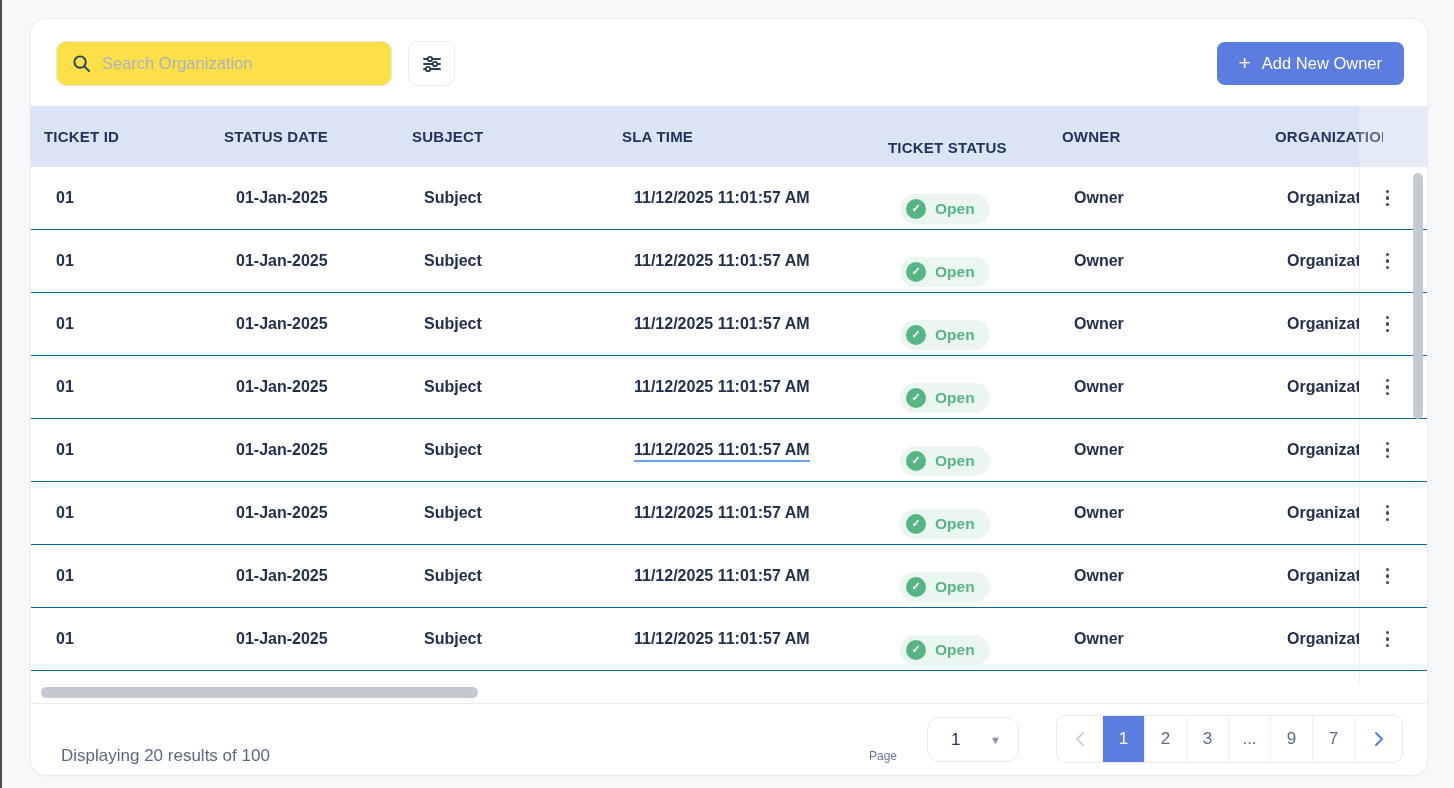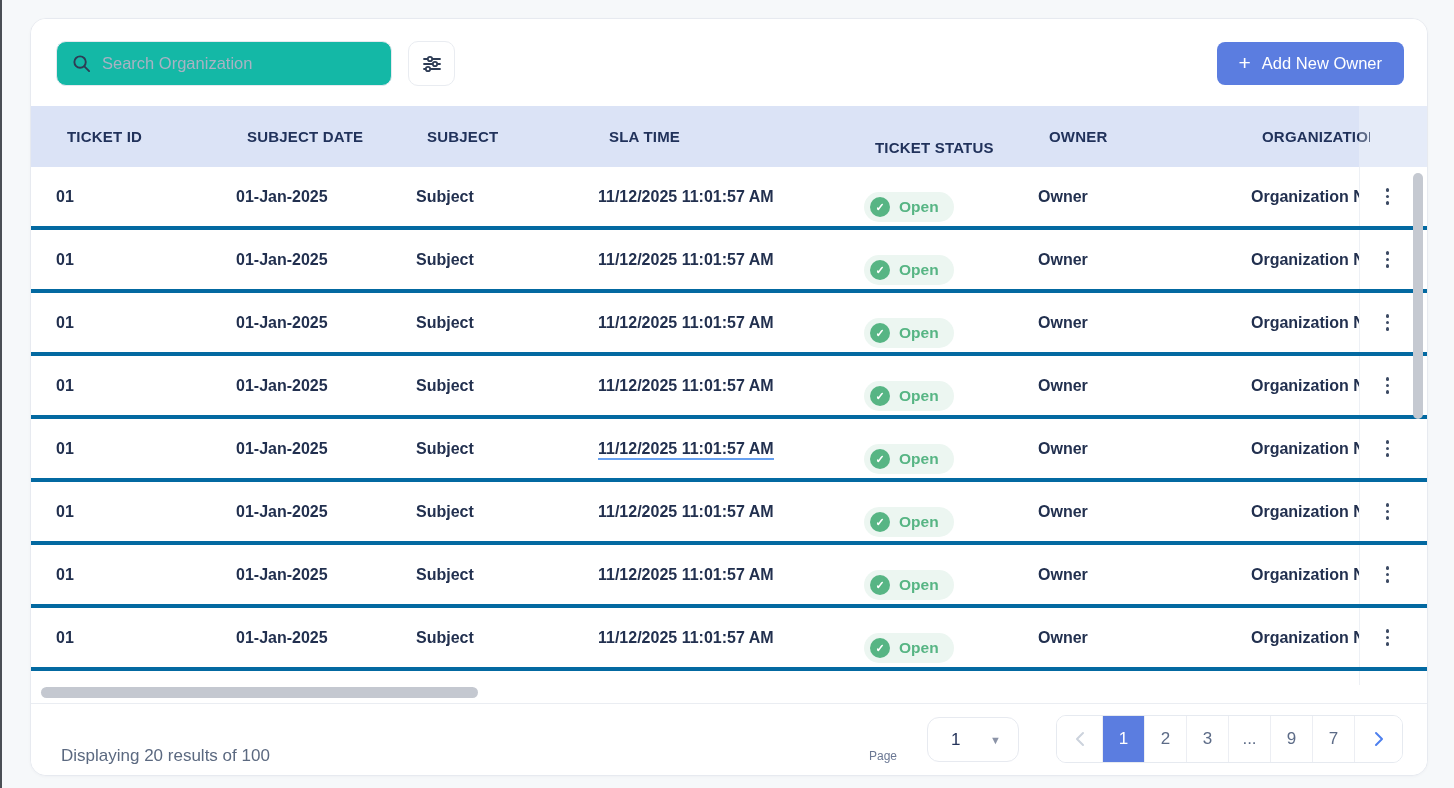--- a/index.html
+++ b/index.html
@@ -17,21 +17,21 @@
     position:absolute; left:30px; top:18px; width:1398px; height:758px;
     background:#ffffff; border:1px solid #e7eaf0; border-radius:16px;
     overflow:hidden;
     box-shadow:0 1px 3px rgba(25,39,70,0.03);
   }
 
   
   .toolbar { position:absolute; top:0; left:0; right:0; height:87px; background:#fff; }
   .search-box {
     position:absolute; left:25px; top:22px; width:336px; height:45px;
-    border:1px solid #e5e9ef; border-radius:10px; background:#14b8a6;
+    border:1px solid #e5e9ef; border-radius:10px; background:#fde047;
     display:flex; align-items:center; gap:11px; padding:0 15px;
   }
   .search-box svg { flex:0 0 auto; }
   .search-box input {
     border:none; outline:none; flex:1; font-size:16.5px;
     font-family:"Liberation Sans", sans-serif; color:#33415e; background:transparent;
   }
   .search-box input::placeholder { color:#a9b2c3; }
   .filter-btn {
     position:absolute; left:377px; top:22px; width:47px; height:45px;
@@ -42,39 +42,39 @@
     position:absolute; right:23px; top:23px; height:43px; padding:0 22px;
     background:#5b7de0; border:none; border-radius:8px; color:#fff;
     font-size:16.5px; font-family:"Liberation Sans", sans-serif;
     display:flex; align-items:center; gap:11px; cursor:pointer;
   }
   .add-btn .plus { font-size:21px; font-weight:400; line-height:1; margin-top:-2px; }
 
   
   .thead {
     position:absolute; top:87px; left:0; right:0; height:61px;
-    background:#dbe3f6; display:flex; align-items:center; padding-left:36px;
+    background:#dbe3f6; display:flex; align-items:center; padding-left:13px;
     font-size:15px; font-weight:700; color:#21325b; letter-spacing:0.2px;
   }
   .thead::after {
     content:""; position:absolute; right:0; top:0; width:68px; height:100%;
     background:rgba(255,255,255,0.28);
   }
   .col-id     { width:180px; }
   .col-date   { width:180px; }
-  .col-subj   { width:182px; }
-  .col-sla    { width:266px; }
+  .col-subj   { width:182px;margin-left:8px; }
+  .col-sla    { width:266px;margin-left:28px; }
   .col-status { width:174px;margin-top:21px; }
   .col-owner  { width:213px; }
   .col-org    { width:108px; overflow:hidden; white-space:nowrap; }
 
   .tbody { position:absolute; top:148px; left:0; right:0; height:518px; overflow:hidden; }
   .row {
     display:flex; align-items:center; height:63px; padding-left:25px;
-    border-bottom:4px solid #0369a1; background:#fff; position:relative;
+    border-bottom:1px solid #0369a1; background:#fff; position:relative;
     font-size:16px; font-weight:700; color:#22304f;
   }
   .partial-row { height:14px; overflow:hidden; }
 
   .kebab-cell {
     position:absolute; right:0; top:0; width:68px; height:100%;
     background:#fff; border-left:1px solid #edf0f5;
     display:flex; align-items:center; justify-content:center; padding-right:12px;
     cursor:pointer;
   }
@@ -163,21 +163,21 @@
       </svg>
     </div>
     <button class="add-btn">
       <span class="plus">+</span>
       <span>Add New Owner</span>
     </button>
   </div>
 
   <div class="thead">
     <div class="col-id">TICKET ID</div>
-    <div class="col-date">SUBJECT DATE</div>
+    <div class="col-date">STATUS DATE</div>
     <div class="col-subj">SUBJECT</div>
     <div class="col-sla">SLA TIME</div>
     <div class="col-status">TICKET STATUS</div>
     <div class="col-owner">OWNER</div>
     <div class="col-org">ORGANIZATION</div>
   </div>
 
   <div class="tbody">
 
     <div class="row">

